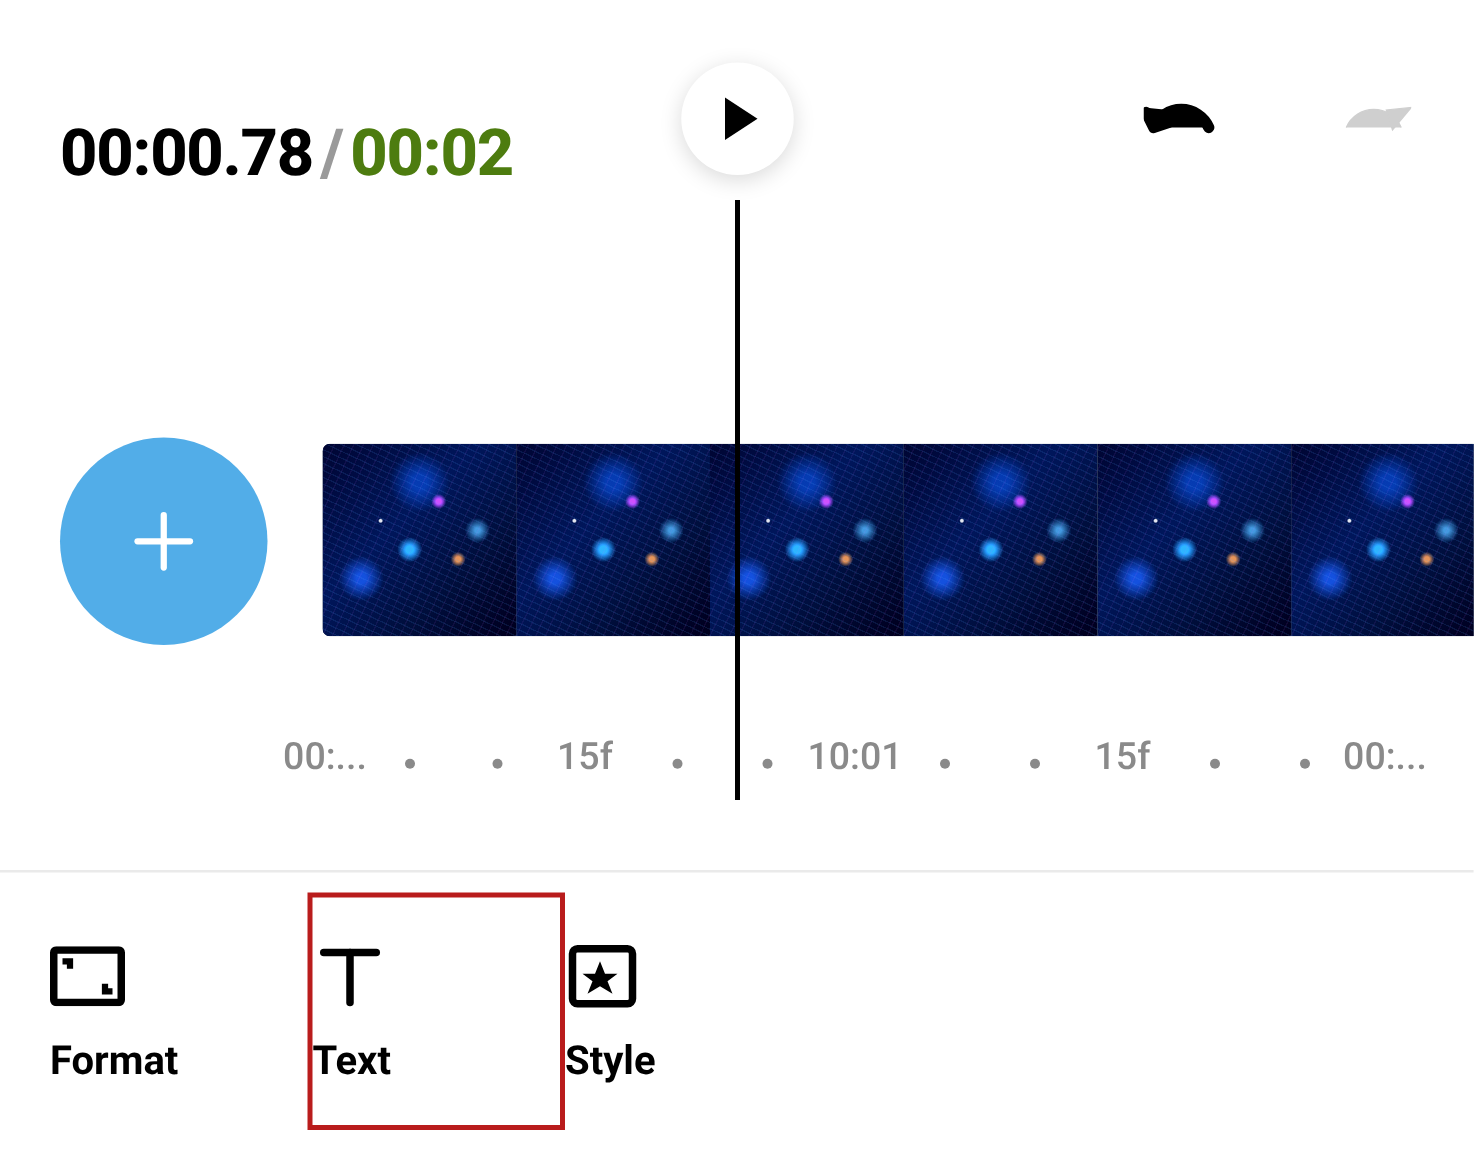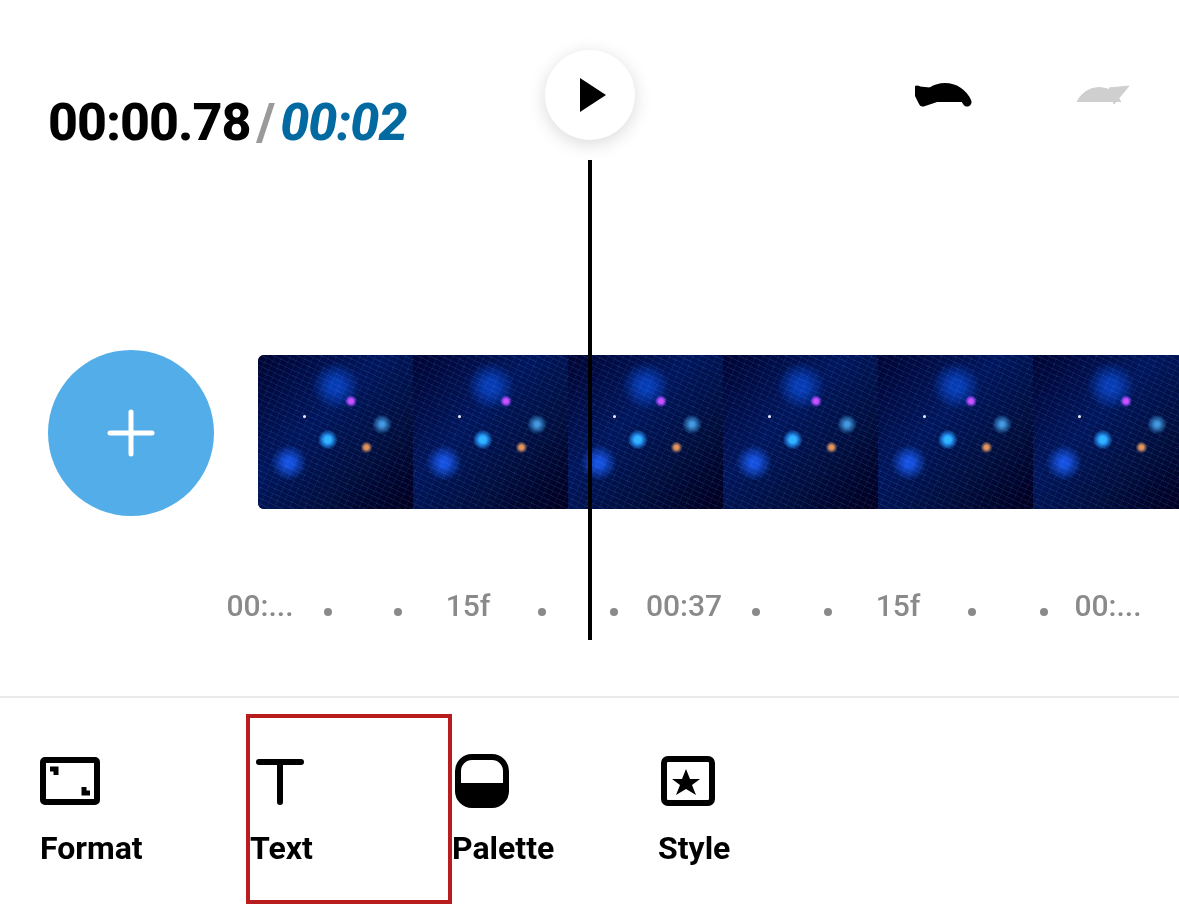--- a/index.html
+++ b/index.html
@@ -23,21 +23,21 @@
   .time-display {
     font-size: 52px;
     font-weight: 800;
     letter-spacing: -1px;
     display: flex;
     align-items: baseline;
     margin-top: 23px;
   }
   .time-current { color: #000; }
   .time-sep { color: #9a9a9a; margin: 0 6px; font-weight: 800; }
-  .time-total { color: #0369a1; font-style: italic; }
+  .time-total { color: #4d7c0f; }
 
   .play-button {
     position: absolute;
     left: 50%;
     transform: translateX(-50%);
     top: 50px;
     width: 90px;
     height: 90px;
     border-radius: 50%;
     background: #ffffff;
@@ -253,21 +253,21 @@
       <div class="clip-frame"></div>
     </div>
 
   <div class="ruler" id="ruler">
       <div class="ruler-item" style="left: 260px;">00:...</div>
       <div class="ruler-item" style="left: 328px;"><span class="ruler-dot"></span></div>
       <div class="ruler-item" style="left: 398px;"><span class="ruler-dot"></span></div>
       <div class="ruler-item" style="left: 468px;">15f</div>
       <div class="ruler-item" style="left: 542px;"><span class="ruler-dot"></span></div>
       <div class="ruler-item" style="left: 614px;"><span class="ruler-dot"></span></div>
-      <div class="ruler-item" style="left: 684px;">00:37</div>
+      <div class="ruler-item" style="left: 684px;">10:01</div>
       <div class="ruler-item" style="left: 756px;"><span class="ruler-dot"></span></div>
       <div class="ruler-item" style="left: 828px;"><span class="ruler-dot"></span></div>
       <div class="ruler-item" style="left: 898px;">15f</div>
       <div class="ruler-item" style="left: 972px;"><span class="ruler-dot"></span></div>
       <div class="ruler-item" style="left: 1044px;"><span class="ruler-dot"></span></div>
       <div class="ruler-item" style="left: 1108px;">00:...</div>
     </div>
 </div>
 
 <div class="bottom-bar" id="bottom-bar">
@@ -283,29 +283,20 @@
     </div>
     <div class="tool-btn selected">
       <div class="tool-icon">
         <svg width="54" height="54" viewBox="0 0 54 54">
           <line x1="6" y1="8" x2="48" y2="8" stroke="#000" stroke-width="6" stroke-linecap="round"></line>
           <line x1="27" y1="8" x2="27" y2="48" stroke="#000" stroke-width="6" stroke-linecap="round"></line>
         </svg>
       </div>
       <div class="tool-label">Text</div>
     </div>
-    <div class="tool-btn">
-      <div class="tool-icon">
-        <svg width="60" height="60" viewBox="0 0 60 60">
-          <rect x="6" y="6" width="48" height="48" rx="14" fill="none" stroke="#000" stroke-width="6"></rect>
-          <rect x="9" y="32" width="42" height="19" rx="0" fill="#000"></rect>
-        </svg>
-      </div>
-      <div class="tool-label">Palette</div>
-    </div>
     <div class="tool-btn last">
       <div class="tool-icon">
         <svg width="60" height="56" viewBox="0 0 60 56">
           <rect x="6" y="6" width="48" height="44" rx="4" fill="none" stroke="#000" stroke-width="6"></rect>
           <polygon points="28,16 32,26 42,26 34,32 38,42 28,36 18,42 22,32 14,26 24,26" fill="#000"></polygon>
         </svg>
       </div>
       <div class="tool-label">Style</div>
     </div>
   </div>

